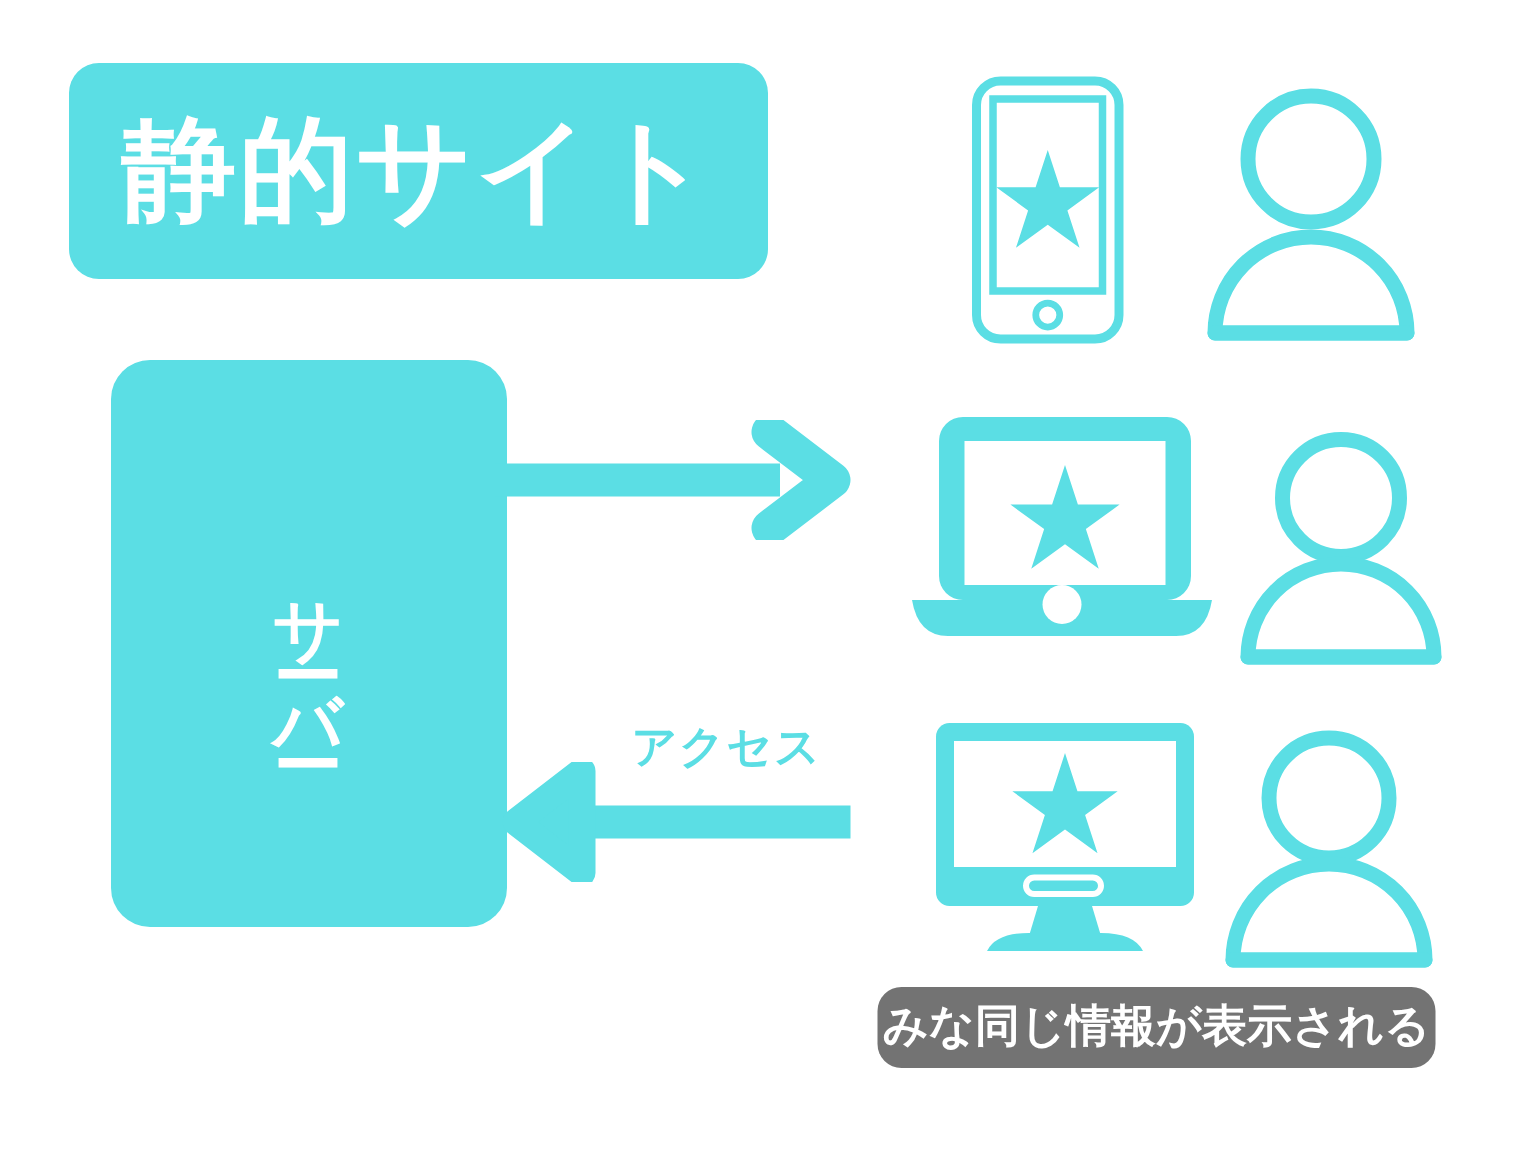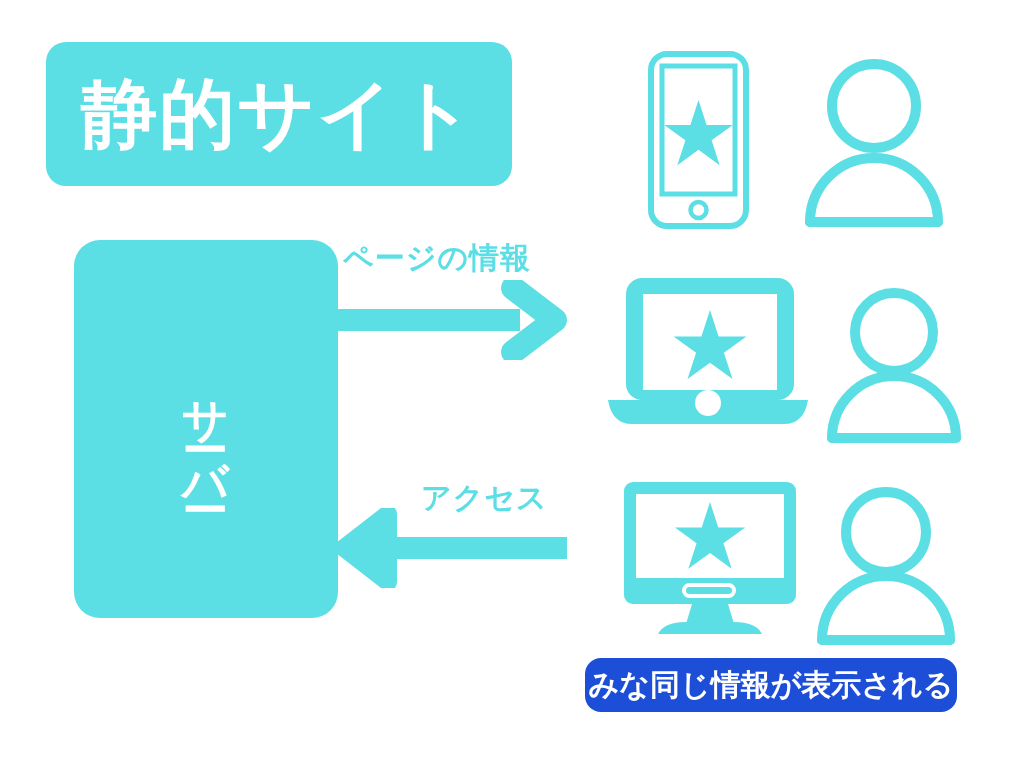--- a/index.html
+++ b/index.html
@@ -91,21 +91,21 @@
   .device-icon { position: absolute; }
   .person-icon { position: absolute; }
 
   
   #caption-badge {
     position: absolute;
     left: 585px;
     top: 658px;
     width: 372px;
     height: 54px;
-    background: #1d4ed8;
+    background: #737373;
     border-radius: 16px;
     display: flex;
     align-items: center;
     justify-content: center;
   }
   #caption-badge .label {
     color: #ffffff;
     font-size: 30px;
     font-weight: bold;
     white-space: nowrap;
@@ -118,21 +118,20 @@
 <div id="stage">
 
   <div id="title-badge">
     <span class="label">静的サイト</span>
   </div>
 
   <div id="server-box">
     <span class="label">サーバー</span>
   </div>
 
-  <div class="arrow-label" id="label-page-info">ページの情報</div>
 
   <svg class="arrow-svg" id="arrow-right" width="240" height="80" viewBox="0 0 240 80">
     <rect x="0" y="29" width="190" height="22" fill="#5BDEE4"></rect>
     <path d="M183 8 L225 40 L183 72" fill="none" stroke="#5BDEE4" stroke-width="24" stroke-linecap="round" stroke-linejoin="round"></path>
   </svg>
 
   <div class="arrow-label" id="label-access">アクセス</div>
 
   <svg class="arrow-svg" id="arrow-left" width="240" height="80" viewBox="0 0 240 80">
     <rect x="45" y="29" width="190" height="22" fill="#5BDEE4"></rect>

